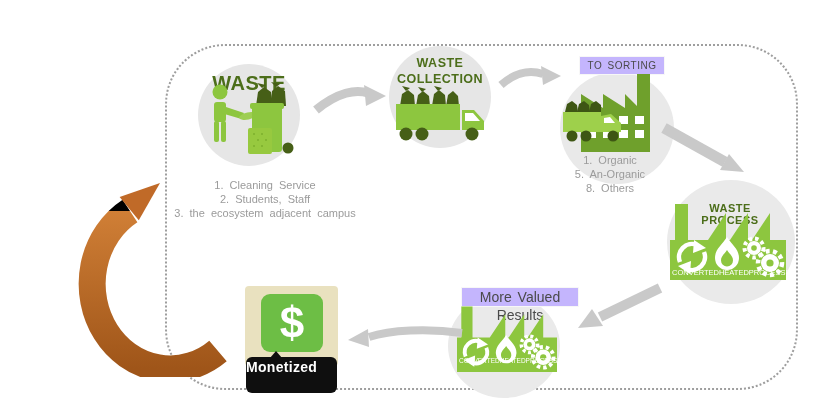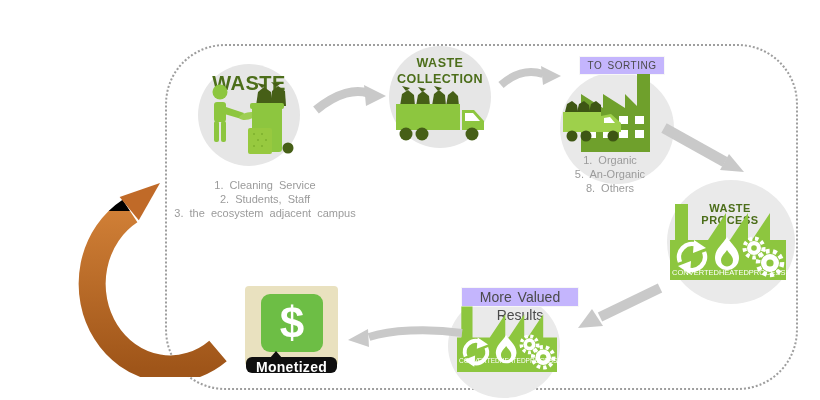--- a/index.html
+++ b/index.html
@@ -22,22 +22,22 @@
   .steps-row{display:flex;color:#fff;font-weight:normal;}
   .steps-row span{white-space:nowrap;}
   
   #self-sustain-label{left:18px;top:255px;width:104px;font-size:18.5px;color:#262626;
     text-align:center;line-height:1.45;letter-spacing:.4px;}
   
   #monetized-tile{left:245px;top:286px;width:93px;height:80px;background:#e9e1bf;border-radius:4px;}
   #dollar-box{left:261px;top:294px;width:62px;height:58px;background:#6dbe45;border-radius:9px;
     display:flex;align-items:center;justify-content:center;}
   #dollar-box span{color:#fff;font-size:44px;font-weight:bold;line-height:1;}
-  #monetized-badge{left:246px;top:357px;width:91px;height:16px;background:#0f0f0f;color:#fff;
-    border-radius:6px;font-weight:bold;font-size:14px;text-align:center;line-height:20px;
+  #monetized-badge{left:246px;top:357px;width:91px;height:36px;background:#0f0f0f;color:#fff;
+    border-radius:6px;font-weight:bold;font-size:14px;line-height:20px;
     letter-spacing:.3px;}
   #monetized-notch{left:270px;top:351px;width:0;height:0;border-left:6px solid transparent;
     border-right:6px solid transparent;border-bottom:7px solid #0f0f0f;}
 </style>
 </head>
 <body>
 
 <div id="stage">
 
   <div id="cycle-border" class="abs"></div>

